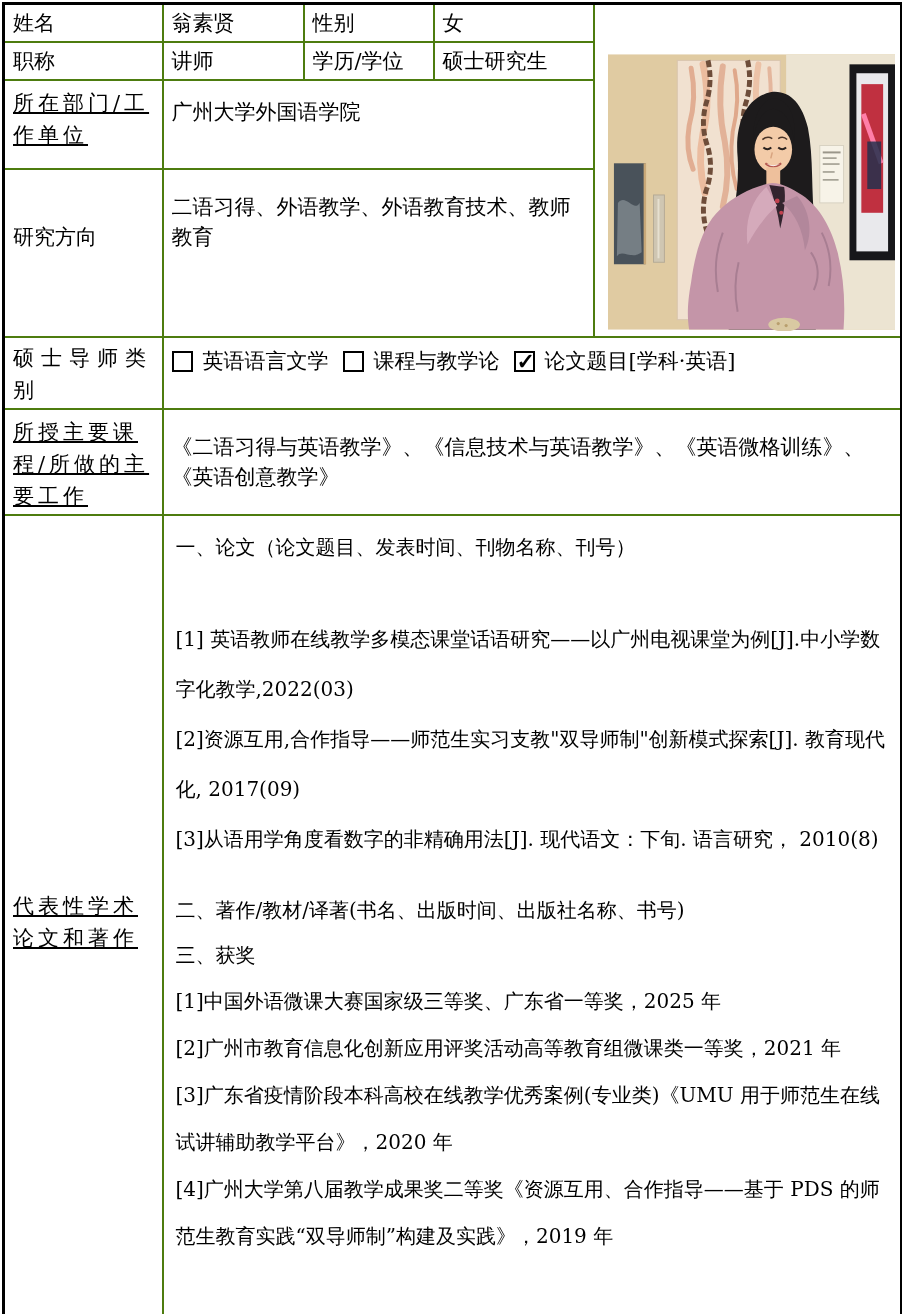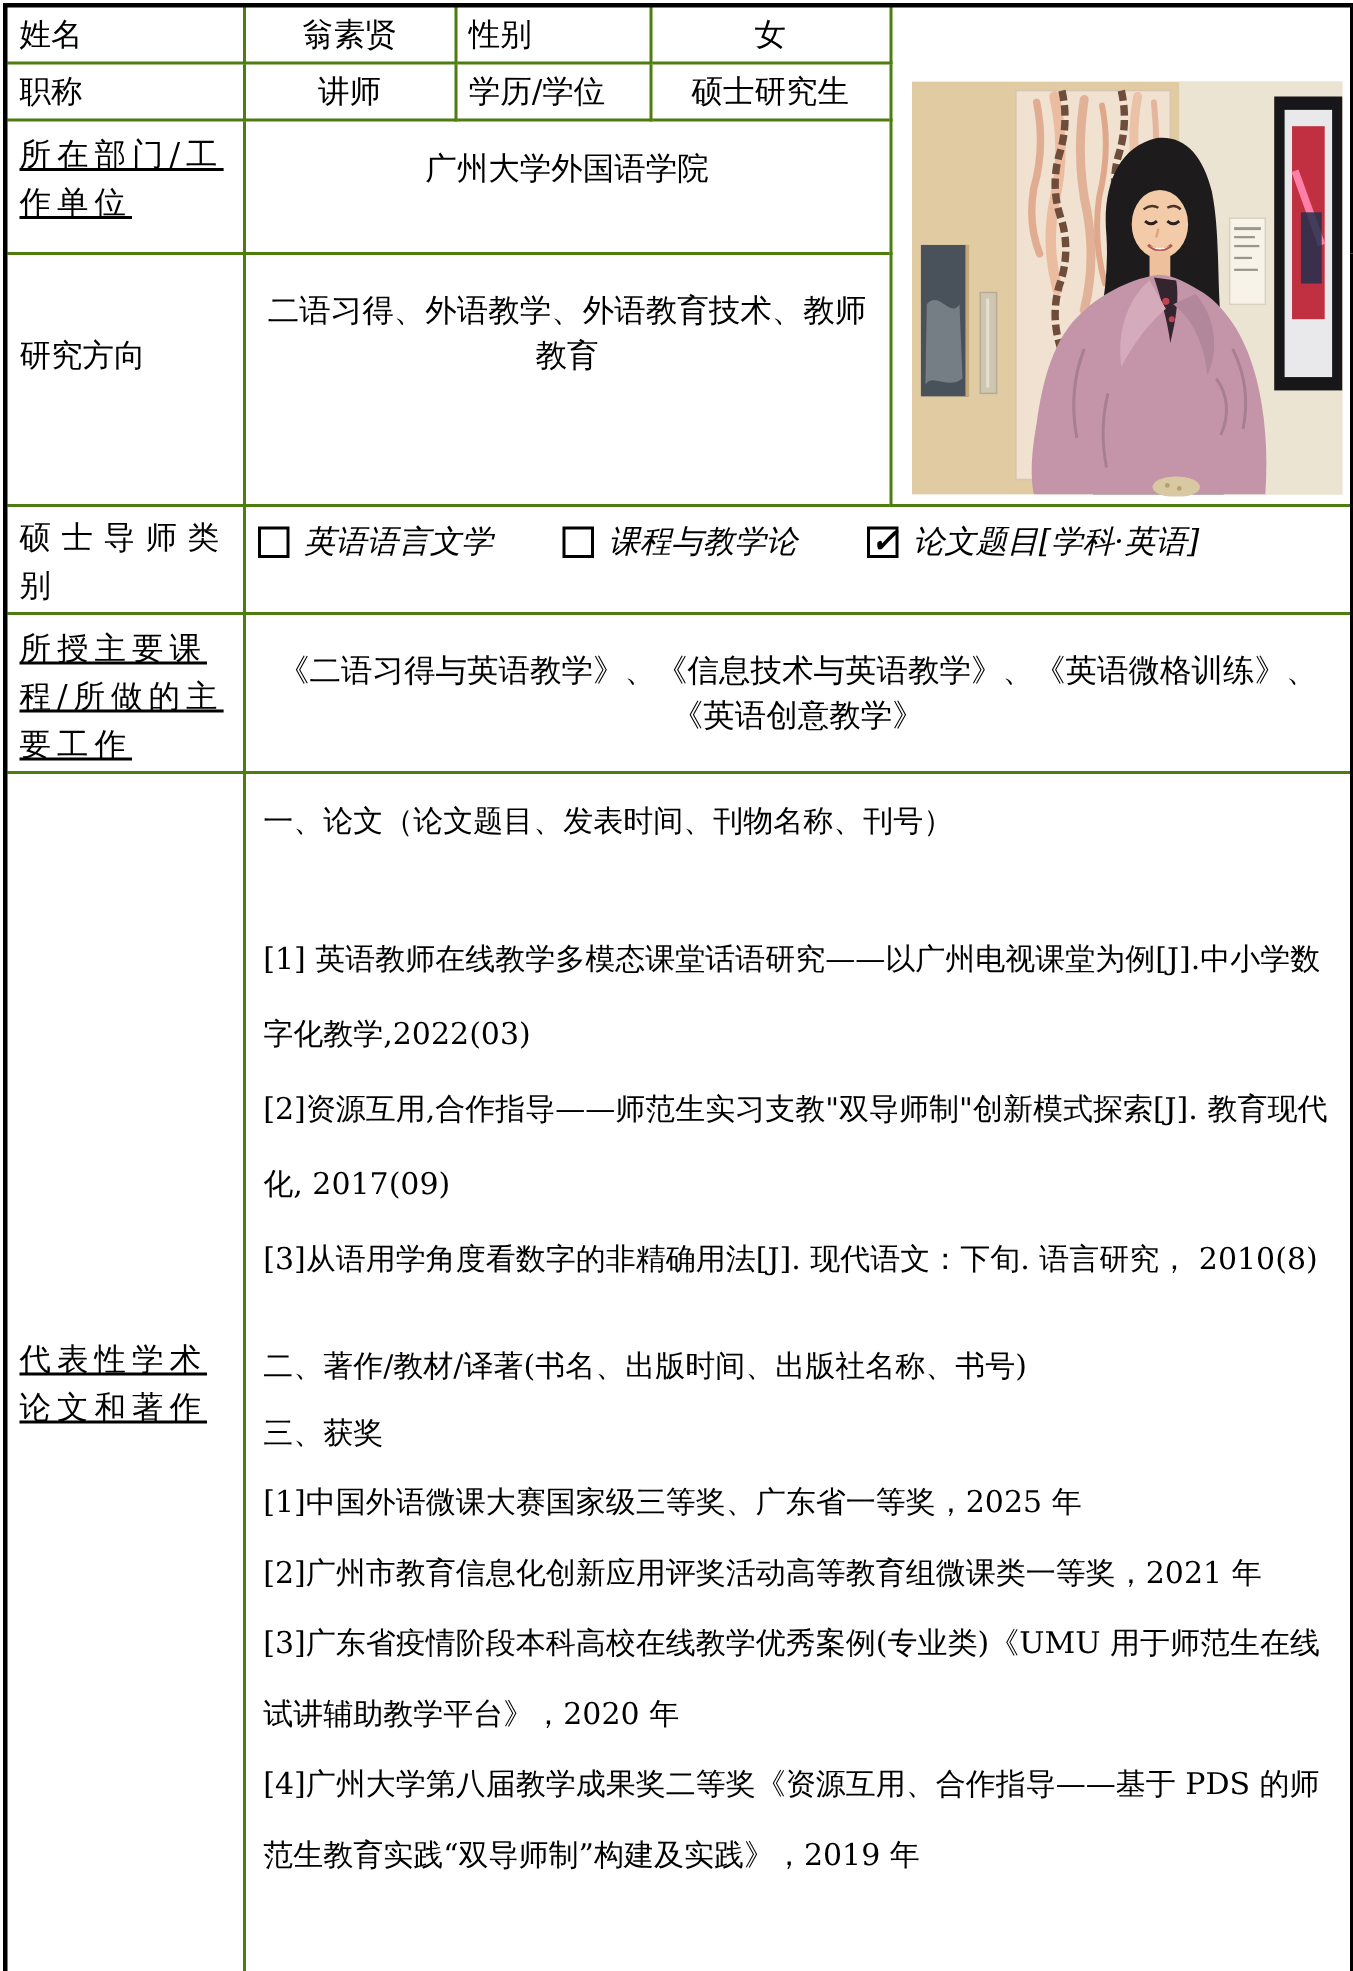--- a/index.html
+++ b/index.html
@@ -26,41 +26,40 @@
     font-size: 21px;
     overflow: hidden;
     word-break: break-all;
   }
   td.label {
     line-height: 32px;
     text-align: left;
   }
   td.label.spread { letter-spacing: 4px; text-decoration: underline; }
   td.label.spread-wide { letter-spacing: 7px; }
-  td.value { line-height: 30px; text-align: center; }
+  td.value { line-height: 30px; }
   td.top { vertical-align: top; }
   .r3-label { padding-top: 6px; }
   .r3-value { padding-top: 16px; line-height: 50px; }
   .r4-label { padding-top: 51px; }
   .r4-value { padding-top: 22px; line-height: 50px; }
   .r5-label { padding-top: 4px; }
   .r5-value { padding-top: 8px; }
   .r6-label { padding-top: 6px; }
   .r6-value { line-height: 50px; }
   .photo-cell {
     vertical-align: bottom;
     padding: 4px 8px 5px 13px;
   }
   .opts {
     display: flex;
-    gap: 46px;
+    gap: 14px;
     align-items: center;
     line-height: 30px;
     white-space: nowrap;
-    font-style: italic;
   }
   .opt { display: inline-flex; align-items: center; }
   .cbx {
     display: inline-block;
     width: 17px;
     height: 17px;
     border: 2px solid #000;
     margin-right: 10px;
     position: relative;
     flex: 0 0 auto;

